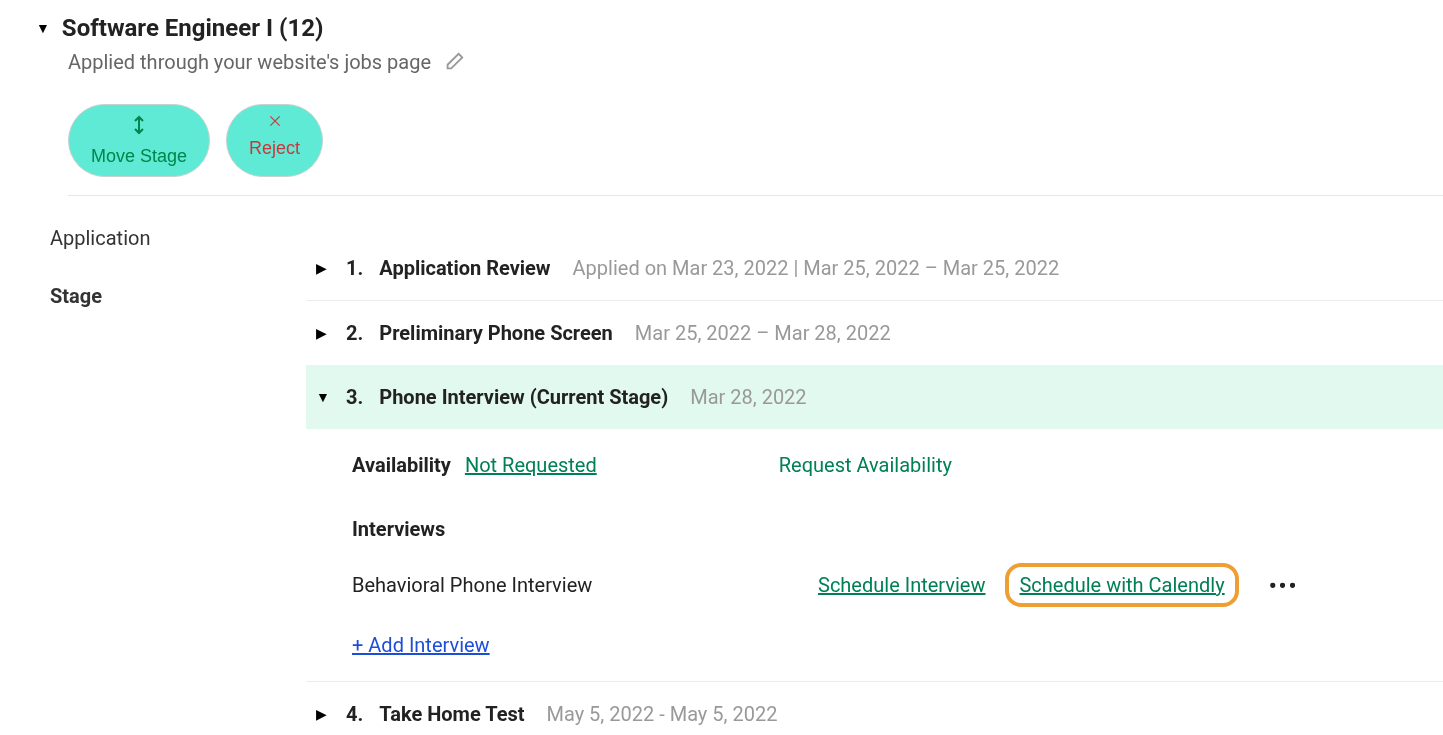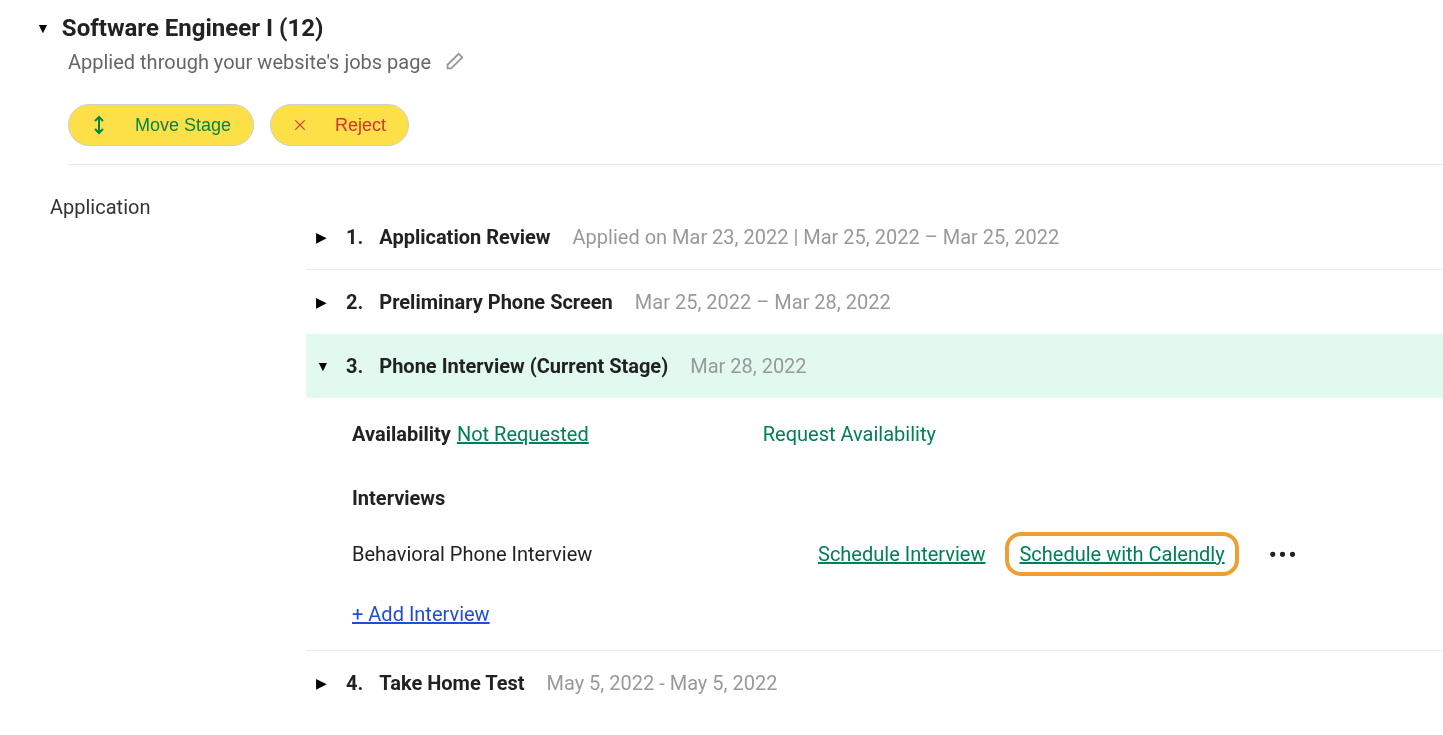--- a/index.html
+++ b/index.html
@@ -48,28 +48,29 @@
 
   .actions-row {
     display: flex;
     gap: 16px;
     margin-left: 32px;
     margin-top: 30px;
     margin-bottom: 18px;
   }
   .pill-btn {
     border: 1px solid #c8d1ce;
-    background: #fde047;
+    background: #5eead4;
     border-radius: 999px;
     padding: 9px 22px;
     font-size: 18px;
     display: inline-flex;
     align-items: center;
-    gap: 28px;
+    gap: 10px;
     cursor: pointer;
+    flex-direction: column;
   }
   .pill-btn.green span.lbl { color: #02854a; font-weight: 500; }
   .pill-btn.red span.lbl { color: #d0353b; font-weight: 500; }
   .arrow-updown { width: 16px; height: 22px; color:#02854a; }
   .x-red { width: 14px; height: 14px; color:#d0353b; stroke-width:2; }
 
   hr.divider {
     border: none;
     border-top: 1px solid #e6e7e6;
     margin: 0 0 0 32px;
@@ -122,21 +123,21 @@
     background: #e1f9ef;
     border-top: none;
   }
 
   .stage-body {
     padding: 24px 10px 24px 46px;
   }
   .row-line {
     display: flex;
     align-items: center;
-    gap: 6px;
+    gap: 14px;
     font-size: 20px;
     margin-bottom: 24px;
   }
   .row-line .label-strong { font-weight: 700; }
   .link-green { color: #008055; text-decoration: underline; cursor: pointer; }
   .text-green { color: #008055; cursor: pointer; }
   .req-avail { margin-left: 168px; }
 
   .section-heading {
     font-weight: 700;
@@ -196,20 +197,21 @@
         </svg>
         <span class="lbl">Reject</span>
       </button>
     </div>
     <hr class="divider">
   </div>
 
   <div class="body">
     <div class="sidebar">
       <div class="sidebar-item">Application</div>
+      <div class="sidebar-item active">Stage</div>
     </div>
 
     <div class="main">
 
       <div class="stage-row">
         <span class="arrow">▶</span>
         <span class="stage-index">1.</span>
         <span class="stage-name">Application Review</span>
         <span class="stage-dates">Applied on Mar 23, 2022 | Mar 25, 2022 – Mar 25, 2022</span>
       </div>

